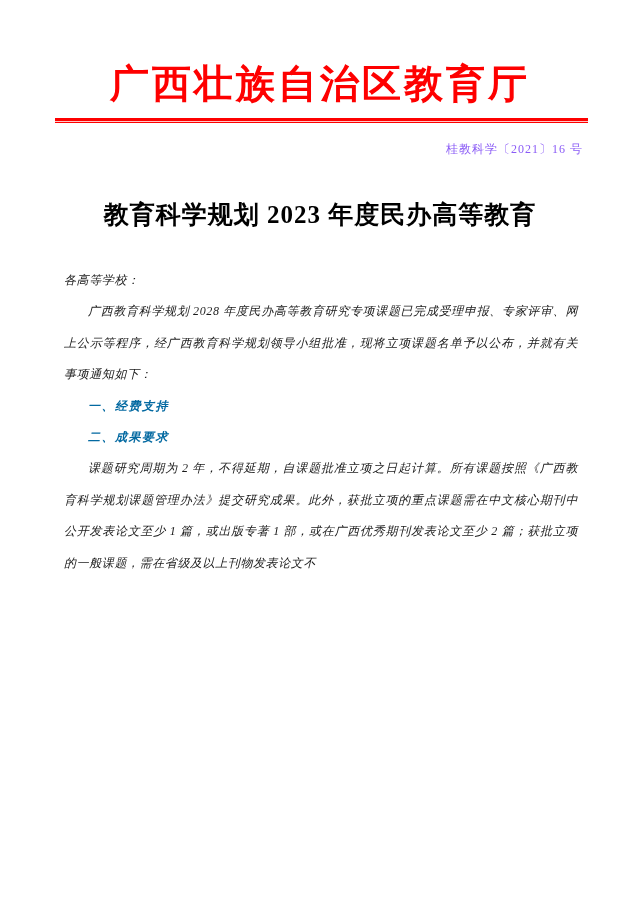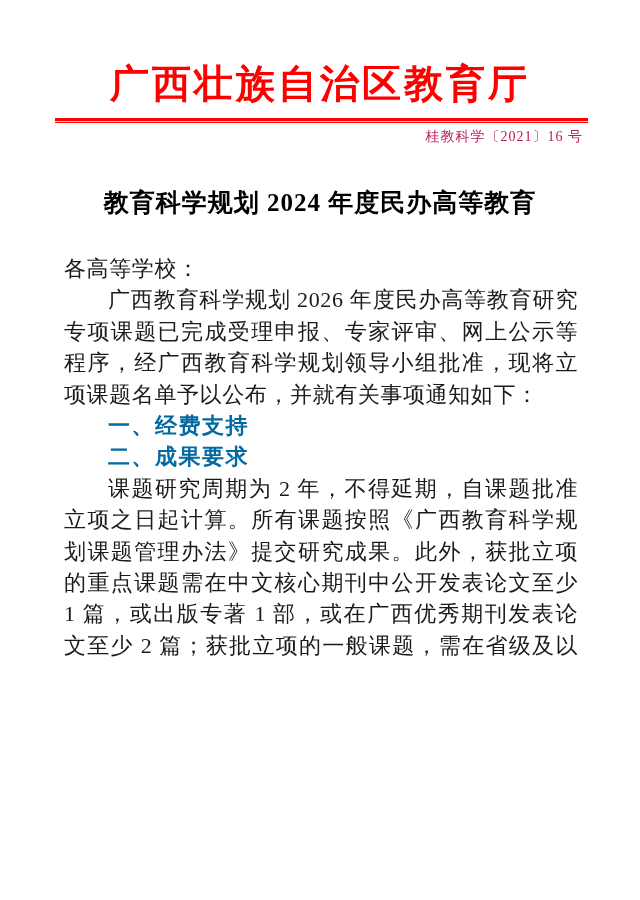--- a/index.html
+++ b/index.html
@@ -24,44 +24,45 @@
     font-family: "Liberation Serif", serif;
   }
   .rule-top {
     margin: 10px 52px 0 55px;
     height: 1px;
     background: #ffc8c8;
     border-top: 3px solid #fe0000;
     border-bottom: 1px solid #fe0000;
   }
   .doc-number {
-    margin: 4px 57px 0 0;
+    margin: 16px 57px 0 0;
     text-align: right;
-    font-size: 14px;
+    font-size: 12px;
     line-height: 20px;
     letter-spacing: 1px;
-    color: #be185d;
+    color: #8b5cf6;
   }
   .title {
     margin: 36px 40px 0 40px;
     text-align: center;
     font-size: 25px;
     line-height: 40px;
     font-weight: bold;
     letter-spacing: 1px;
     color: #000000;
   }
   .title-line { display: block; }
   .body-text {
     margin: 30px 62px 0 64px;
-    font-size: 22px;
+    font-size: 12px;
     line-height: 31.4px;
     letter-spacing: 0.6px;
     text-align: justify;
     color: #1a1a1a;
+    font-style: italic;
   }
   .body-text p { margin: 0; }
   .para { text-indent: 2em; }
   .salutation { text-indent: 0; }
   .sec-heading {
     text-indent: 2em;
     font-family: "Liberation Sans", sans-serif;
     font-weight: bold;
     letter-spacing: 1.5px;
     color: #0369a1;
@@ -81,26 +82,26 @@
 
 <div class="page">
 
   <div class="agency">广西壮族自治区教育厅</div>
 
   <div class="rule-top"></div>
 
   <div class="doc-number">桂教科学〔2021〕16 号</div>
 
   <div class="title">
-    <span class="title-line">教育科学规划 2024 年度民办高等教育</span>
+    <span class="title-line">教育科学规划 2023 年度民办高等教育</span>
   </div>
 
   <div class="body-text">
     <p class="salutation">各高等学校：</p>
-    <p class="para">广西教育科学规划 2026 年度民办高等教育研究专项课题已完成受理申报、专家评审、网上公示等程序，经广西教育科学规划领导小组批准，现将立项课题名单予以公布，并就有关事项通知如下：</p>
+    <p class="para">广西教育科学规划 2028 年度民办高等教育研究专项课题已完成受理申报、专家评审、网上公示等程序，经广西教育科学规划领导小组批准，现将立项课题名单予以公布，并就有关事项通知如下：</p>
     <p class="sec-heading">一、经费支持</p>
     <p class="sec-heading">二、成果要求</p>
     <p class="para">课题研究周期为 2 年，不得延期，自课题批准立项之日起计算。所有课题按照《广西教育科学规划课题管理办法》提交研究成果。此外，获批立项的重点课题需在中文核心期刊中公开发表论文至少 1 篇，或出版专著 1 部，或在广西优秀期刊发表论文至少 2 篇；获批立项的一般课题，需在省级及以上刊物发表论文不</p>
   </div>
 
   <div class="rule-bottom"></div>
 
 </div>
 
 </body></html>

